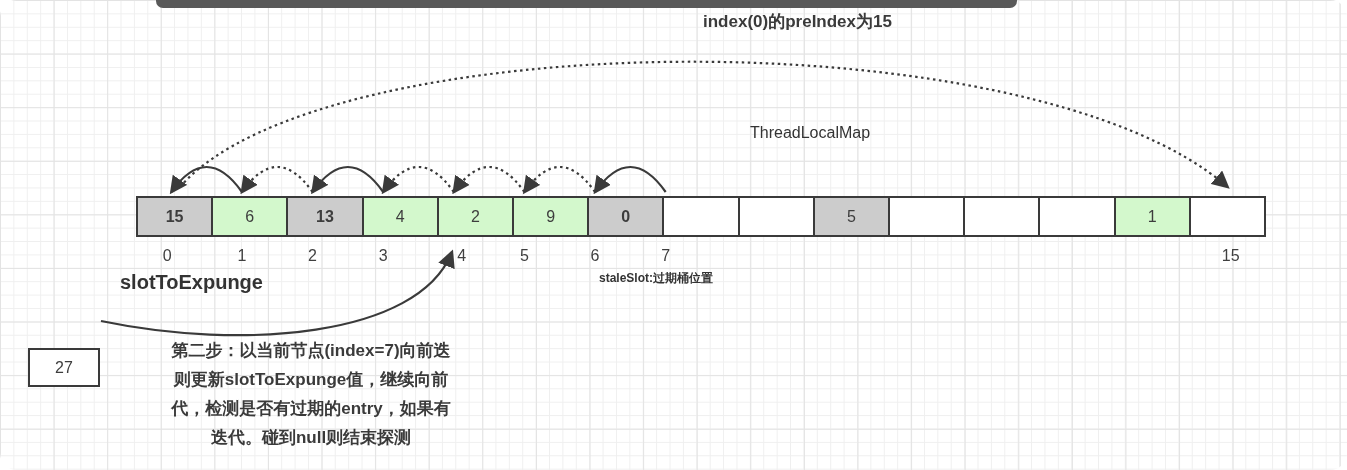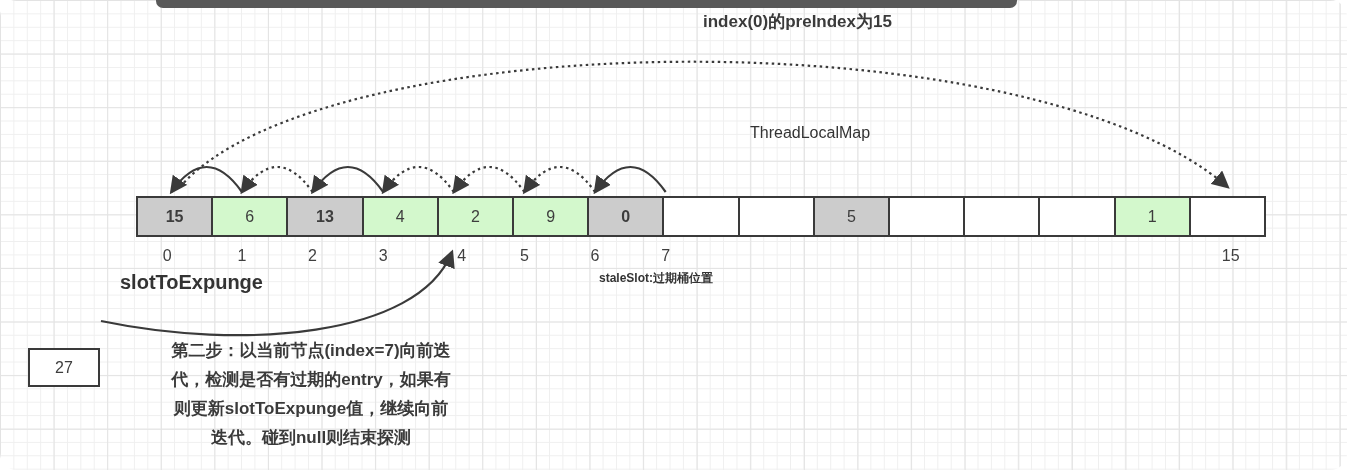--- a/index.html
+++ b/index.html
@@ -92,17 +92,17 @@
       <div class="idx-label" style="left: 595.062px;">6</div>
       <div class="idx-label" style="left: 665.688px;">7</div>
       <div class="idx-label" style="left: 1230.69px;">15</div>
     </div>
 
   <div id="slot-to-expunge" class="abs">slotToExpunge</div>
   <div id="stale-slot" class="abs">staleSlot:过期桶位置</div>
   <div id="pointer-box" class="abs">27</div>
   <div id="note" class="abs">
       <div>第二步：以当前节点(index=7)向前迭</div>
+      <div>则更新slotToExpunge值，继续向前</div>
       <div>代，检测是否有过期的entry，如果有</div>
-      <div>则更新slotToExpunge值，继续向前</div>
       <div>迭代。碰到null则结束探测</div>
     </div>
 </div>
 
 </body></html>

